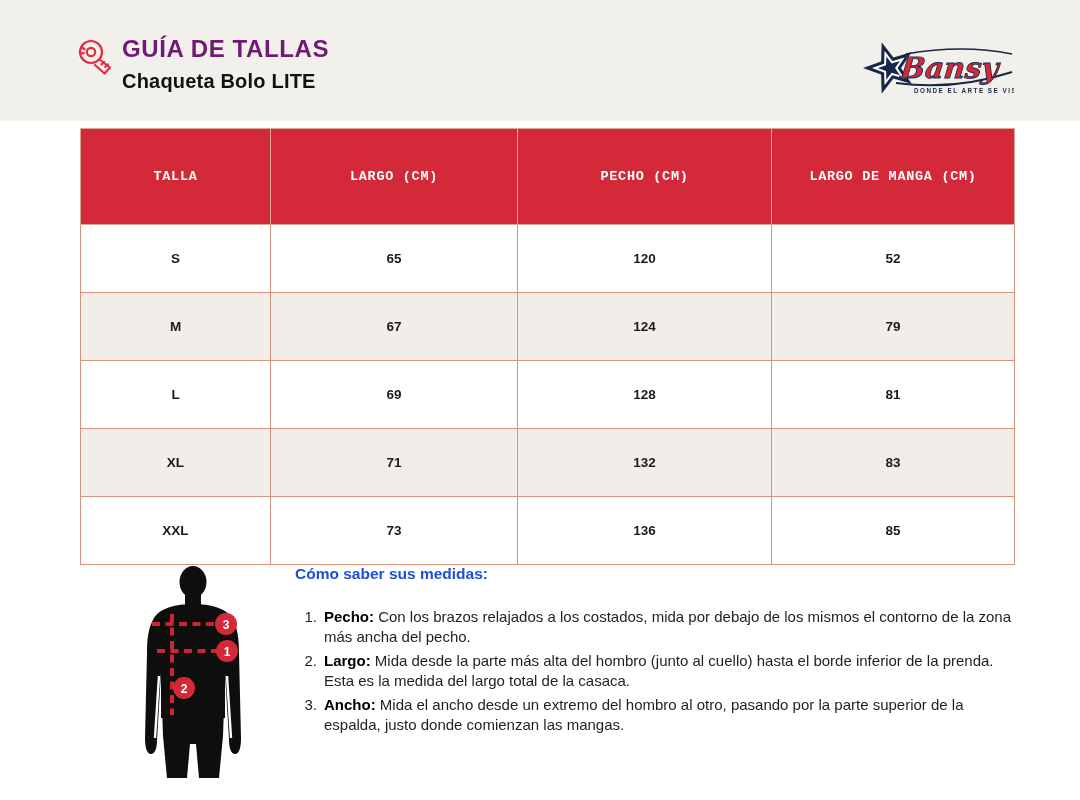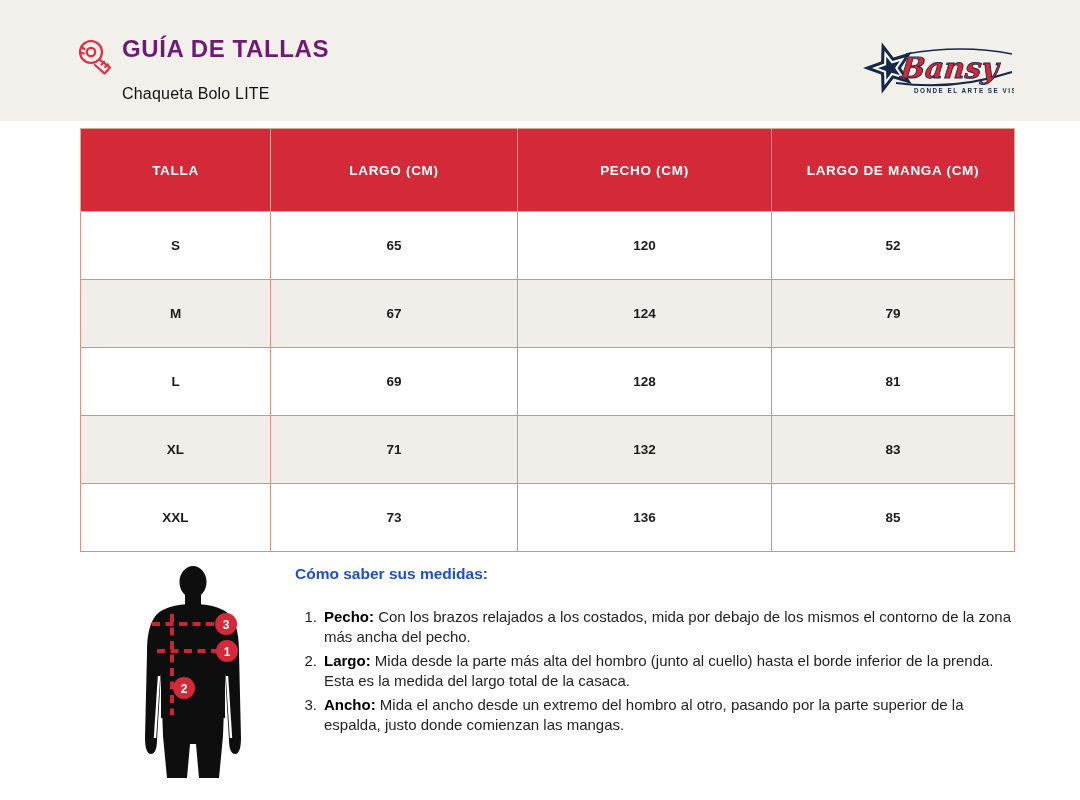--- a/index.html
+++ b/index.html
@@ -20,34 +20,34 @@
     position:absolute; top:36px; left:76px;
     display:flex; align-items:flex-start;
   }
   .tape-icon { width:38px; height:40px; margin-top:2px; }
   .titles { margin-left:8px; }
   .page-title {
     color:#701a75; font-size:24px; font-weight:bold; letter-spacing:0.6px;
     line-height:1.1;
   }
   .page-subtitle {
-    color:#121212; font-size:16px; font-weight:normal; margin-top:23px;
+    color:#121212; font-size:20px; font-weight:bold; margin-top:8px;
     letter-spacing:0.2px;
   }
   .logo { position:absolute; top:38px; right:66px; width:152px; height:64px; }
 
   
   table.size-table {
     position:absolute; left:80px; top:128px; width:934px;
     border-collapse:collapse; table-layout:fixed;
   }
   .size-table th {
-    background:#d32939; color:#ffffff; height:83px;
+    background:#d32939; color:#ffffff; height:96px;
     font-size:13.5px; font-weight:bold; letter-spacing:0.7px;
-    text-align:center; border:1px solid #dca795;
+    text-align:center; border:1px solid #dca795;font-family:Liberation Mono, monospace;
   }
   .size-table td {
     height:68px; background:#ffffff; text-align:center;
     font-size:13.5px; font-weight:bold; color:#1b1b1b;
     border:1px solid #d6947f;
   }
   .size-table tbody tr:nth-child(even) td { background:#f1eee9; }
 
   
   .figure { position:absolute; left:120px; top:558px; width:150px; height:220px; }

